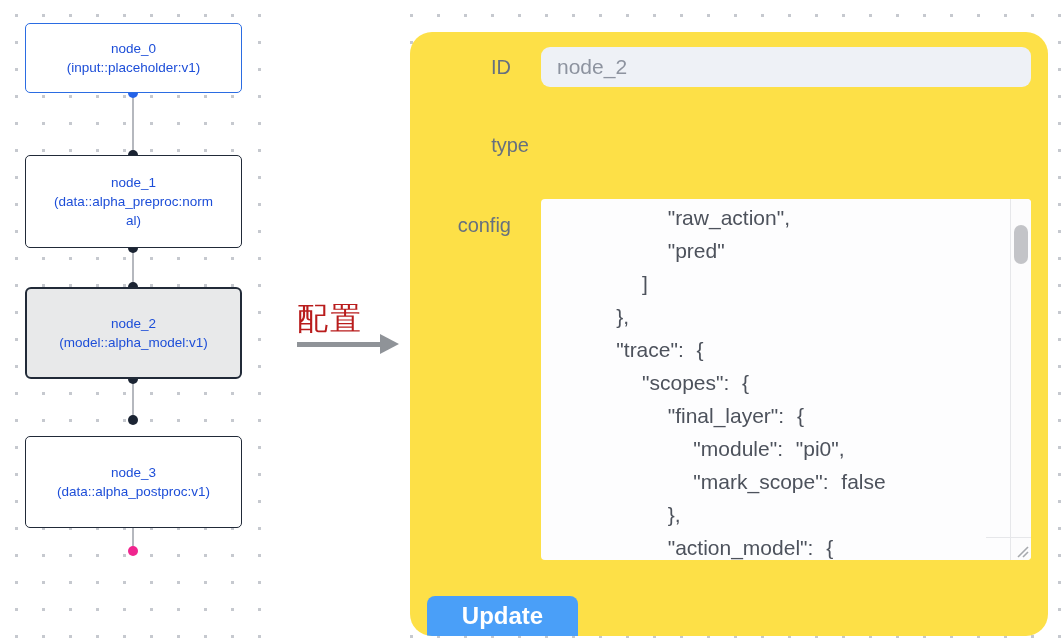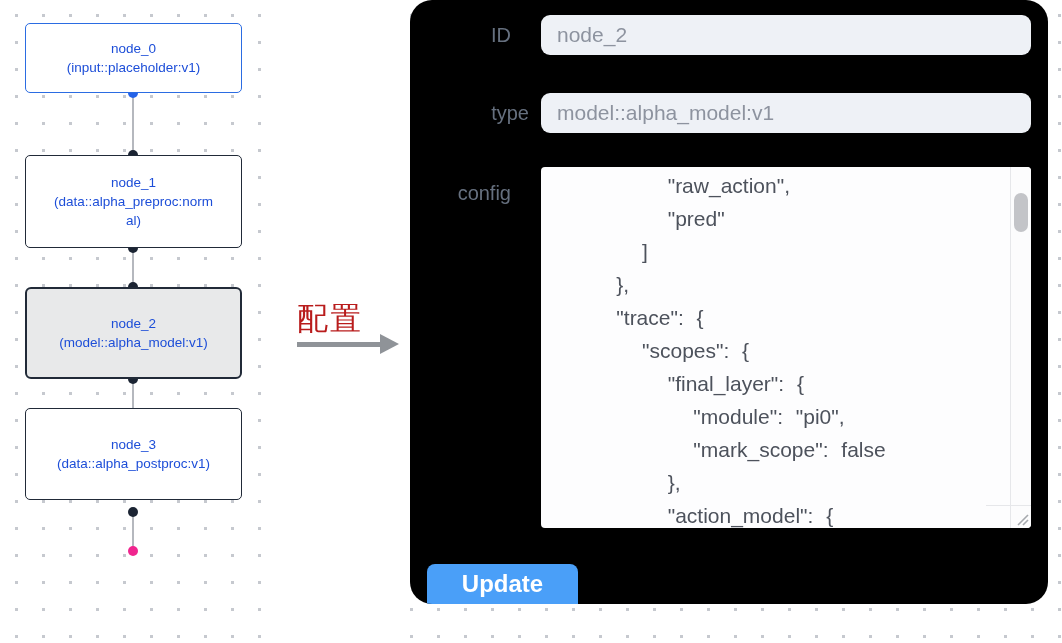--- a/index.html
+++ b/index.html
@@ -23,32 +23,32 @@
   .port.pink { background:#f0258f; }
 
   
   .node { position:absolute; left:25px; width:217px; background:#fff; border:1.5px solid #212a38;
           border-radius:5px; display:flex; align-items:center; justify-content:center; z-index:2; }
   .node-text { width:160px; text-align:center; font-size:13.5px; line-height:19px; color:#1d4ed8;
                word-break:break-all; }
   .node.n0 { top:23px;  height:70px; border-color:#2b6ce2; }
   .node.n1 { top:155px; height:93px; }
   .node.n2 { top:287px; height:92px; border-width:2.5px; background:#e8e9ea; border-radius:6px; }
-  .node.n3 { top:408px; height:92px; }
+  .node.n3 { top:436px; height:92px; }
   .node.n4 { top:551px; height:71px; border-color:#ea3a92; }
 
   
   .transition-label { position:absolute; left:297px; top:298px; font-size:31px; color:#b91c1c; letter-spacing:2px; }
   .arrow { position:absolute; left:297px; top:334px; width:104px; height:21px; }
   .arrow .shaft { position:absolute; left:0; top:8px; width:85px; height:5px; background:#8f9398; }
   .arrow .head  { position:absolute; left:83px; top:0; width:0; height:0;
                   border-left:19px solid #8f9398; border-top:10.5px solid transparent; border-bottom:10.5px solid transparent; }
 
   
-  .panel { position:absolute; left:410px; top:0; width:638px; height:604px; background:#000000;
+  .panel { position:absolute; left:410px; top:32px; width:638px; height:604px; background:#fde047;
            border-radius:22px; overflow:hidden; z-index:3; }
   .field-label { position:absolute; left:0; width:101px; text-align:right; color:#66707f; font-size:20px; }
   .lbl-id     { top:15px;  height:40px; line-height:40px; }
   .lbl-type   { top:93px;  height:40px; line-height:40px;margin-left:18px; }
   .lbl-config { top:178px; height:30px; line-height:30px; }
   .panel input { position:absolute; left:131px; width:490px; height:40px; border:none; outline:none;
                  border-radius:9px; background:#eef1f6; color:#8d939f; font-size:21px; padding:0 16px;
                  font-family:"Liberation Sans", sans-serif; }
   .inp-id   { top:15px; }
   .inp-type { top:93px; }
@@ -119,21 +119,20 @@
     <div class="shaft"></div>
     <div class="head"></div>
   </div>
 
   <div class="canvas-right dots"></div>
 
   <div class="panel">
     <div class="field-label lbl-id">ID</div>
     <input class="inp-id" type="text" value="node_2" style="">
     <div class="field-label lbl-type">type</div>
-    <input class="inp-type" type="text" value="model::alpha_model:v1" style="">
     <div class="field-label lbl-config">config</div>
 
     <div class="textarea-wrap">
       <pre>        "raw_action",
         "pred"
       ]
     },
     "trace": {
       "scopes": {
         "final_layer": {

